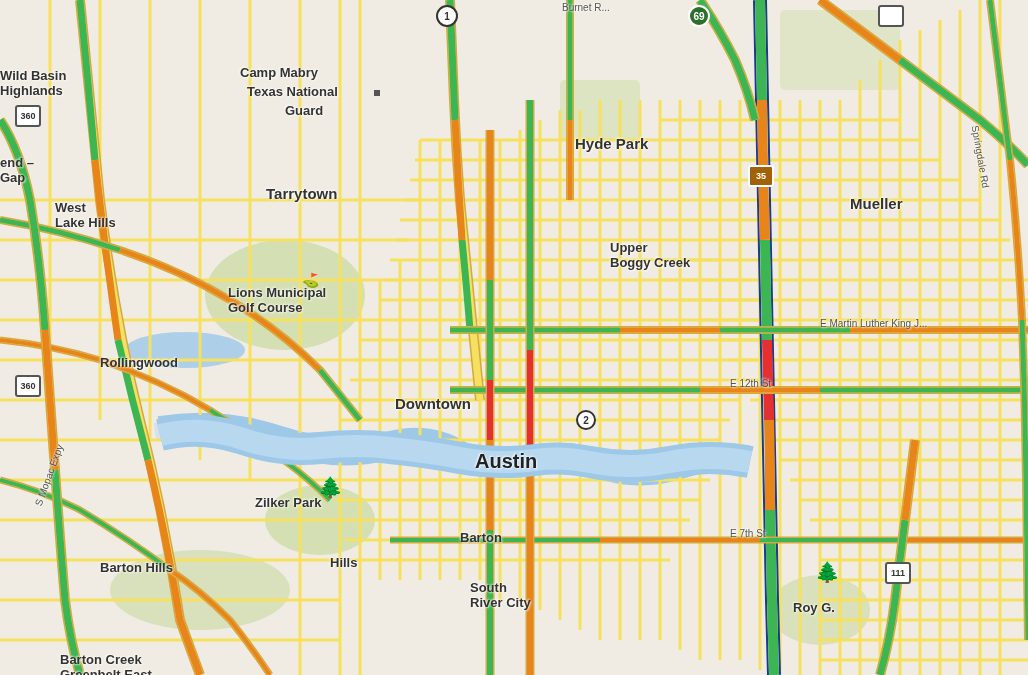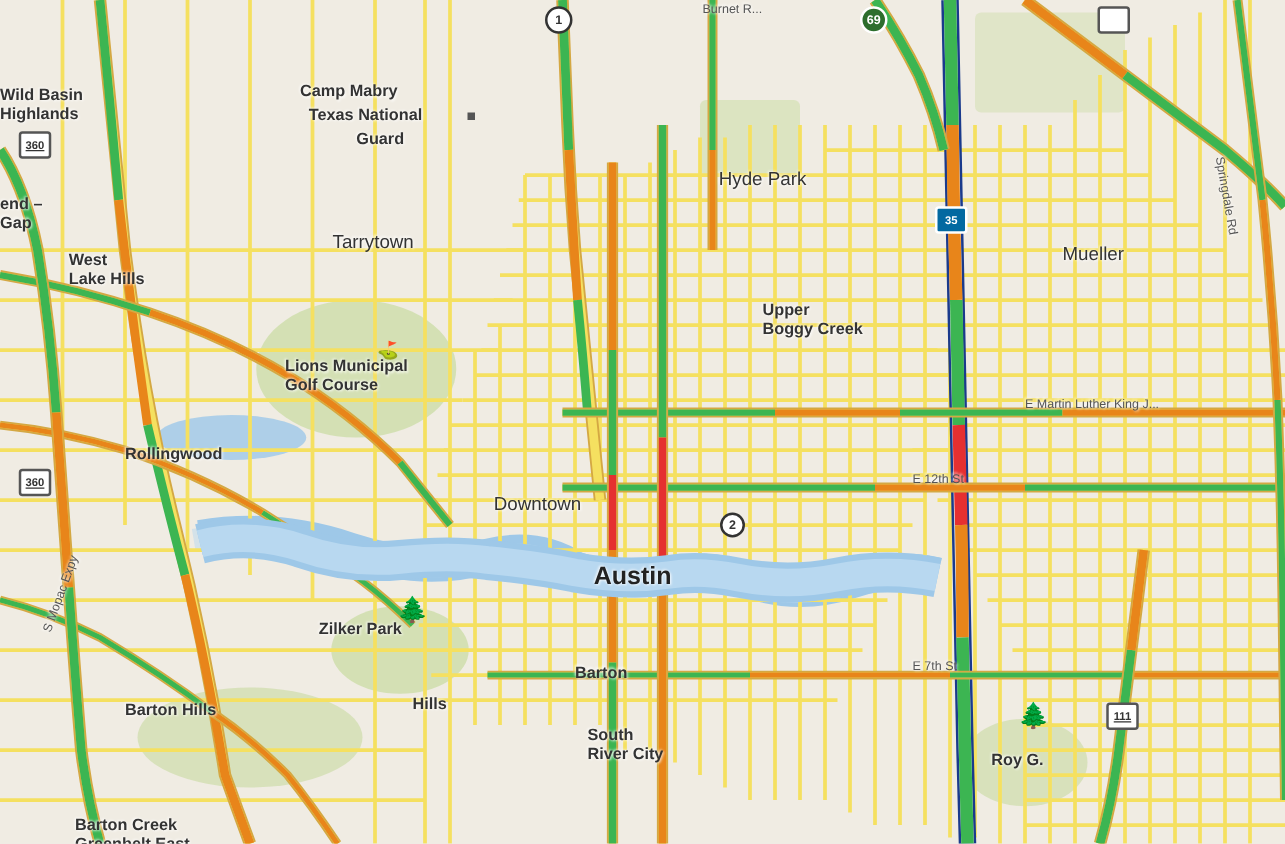--- a/index.html
+++ b/index.html
@@ -30,21 +30,21 @@
       pointer-events: none;
     }
     .map-label-lg {
       font-size: 20px;
       font-weight: 700;
       color: #222;
       margin-left: 20px;
     }
     .map-label-md {
       font-size: 15px;
-      font-weight: 400;
+      font-weight: 700;
       color: #333;
     }
     .map-label-road {
       font-size: 10px;
       color: #555;
       font-weight: 500;
     }
 
     
     .shield {
@@ -61,34 +61,33 @@
       font-weight: bold;
       color: #333;
     }
     .shield-green {
       background: #2d6e2d;
       color: white;
       border-color: white;
       text-align: right;
     }
     .shield-interstate {
-      background: #0369a1;
+      background: #a16207;
       color: white;
       border: 2px solid white;
       border-radius: 3px;
       font-size: 9px;
       width: 26px;
       height: 22px;
     }
     .shield-rect {
       border-radius: 3px;
       background: white;
       border-color: #555;
       width: 26px;
-      text-decoration: underline;
     }
 
     
     svg.road-svg {
       position: absolute;
       top: 0; left: 0;
       width: 100%; height: 100%;
       pointer-events: none;
     }
 

